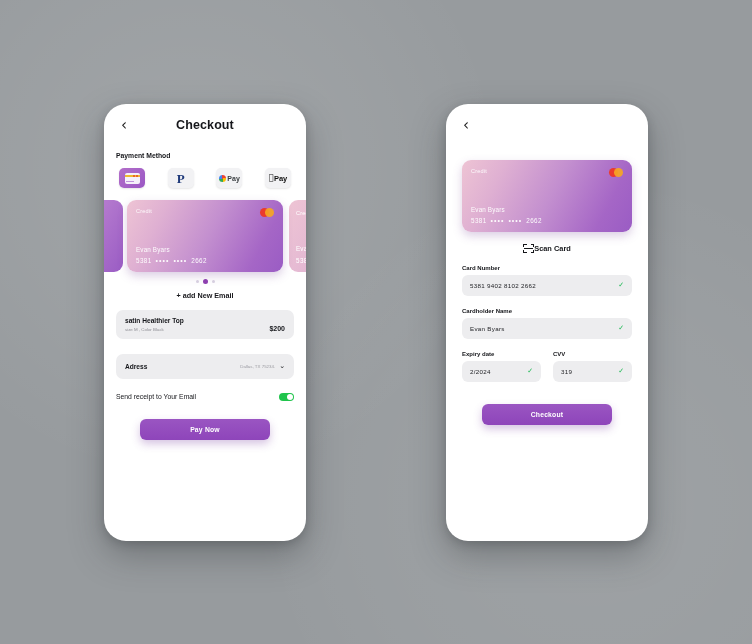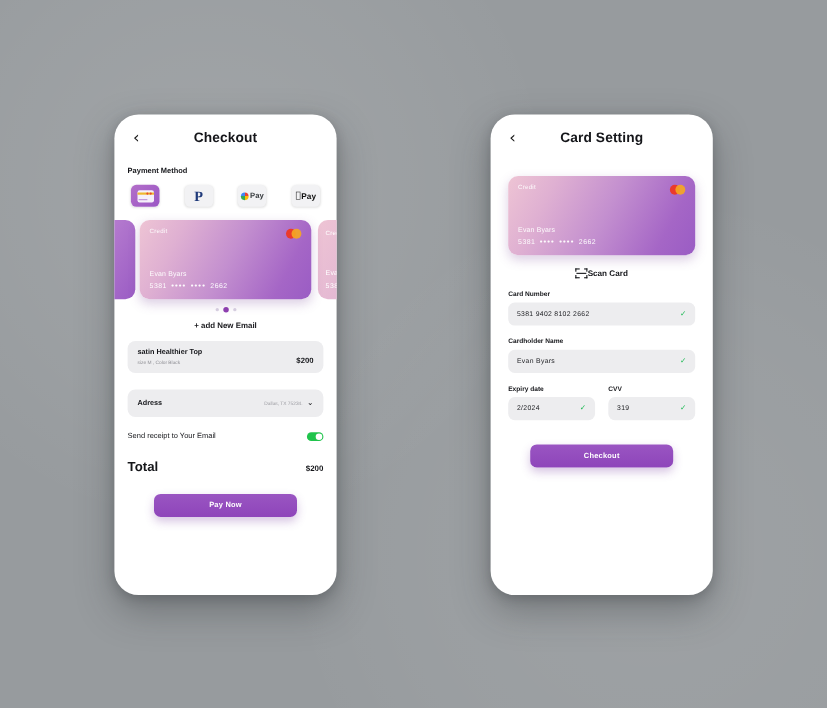--- a/index.html
+++ b/index.html
@@ -413,35 +413,30 @@
       </div>
     </div>
 
     <div class="receipt-row">
       <div class="receipt-label">Send receipt to Your Email</div>
       <div class="toggle">
           <i></i>
         </div>
     </div>
 
-    <div class="total-row">
-      <div class="total-label">Total</div>
-      <div class="total-val">$200</div>
-    </div>
 
     <button class="cta">Pay Now</button>
   </div>
 </div>
 
 <div class="phone" id="phone-right">
   <div class="screen">
 
     <div class="hdr">
       <div class="back">‹</div>
-      <div class="hdr-title">Card Setting</div>
     </div>
 
     <div class="rcard-wrap">
       <div class="rcard">
         <div class="cc-sub">Credit</div>
         <span class="mc">
             <i class="r"></i>
             <i class="y"></i>
           </span>
         <div class="cc-name">Evan Byars</div>

